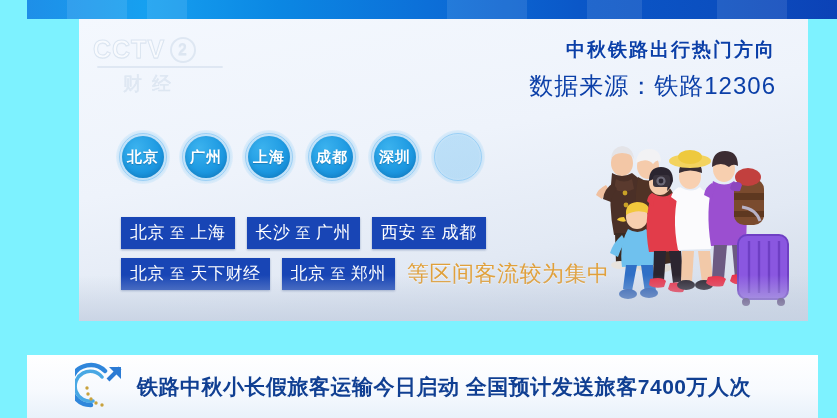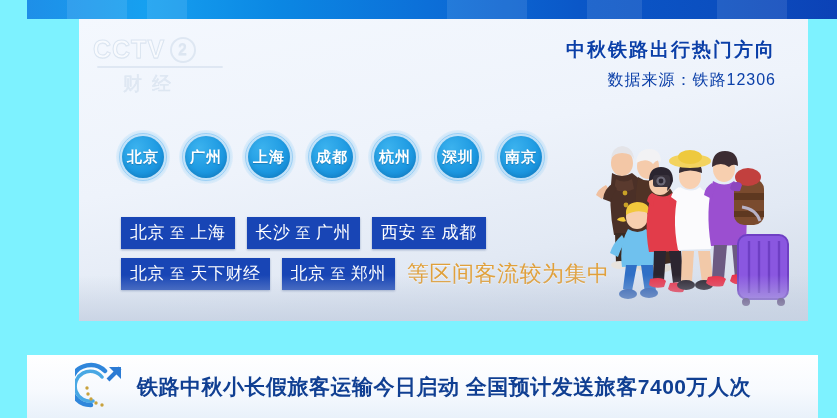--- a/index.html
+++ b/index.html
@@ -60,21 +60,21 @@
     -webkit-text-stroke:.5px #C2D2E4;
   }
 
   
   .title-block { position:absolute; right:32px; top:18px; text-align:right; }
   .title-main {
     font-size:19px; font-weight:bold; color:#0B3FA8; letter-spacing:2px;
     white-space:nowrap; text-shadow:0 1px 1px rgba(255,255,255,.9);
   }
   .title-sub {
-    margin-top:7px; font-size:16px; color:#0B3FA8; letter-spacing:1px; white-space:nowrap;
+    margin-top:7px; font-size:24px; color:#0B3FA8; letter-spacing:1px; white-space:nowrap;
   }
 
   
   .cities { position:absolute; left:40px; top:114px; display:flex; gap:15px; }
   .city-pill { position:relative; width:48px; height:48px; flex:0 0 auto; }
   .city-pill .halo {
     position:absolute; inset:-3px; border-radius:50%;
     background:radial-gradient(circle,rgba(74,178,240,.30) 55%,rgba(74,178,240,0) 78%);
   }
   .city-pill .ring {
@@ -216,36 +216,26 @@
         <div class="halo"></div>
         <div class="ring"></div>
         <div class="disc">
             <span class="lbl">成都</span>
           </div>
       </div>
       <div class="city-pill">
         <div class="halo"></div>
         <div class="ring"></div>
         <div class="disc">
-            <span class="lbl">杭州</span>
-          </div>
-      </div>
-      <div class="city-pill">
-        <div class="halo"></div>
-        <div class="ring"></div>
-        <div class="disc">
             <span class="lbl">深圳</span>
           </div>
       </div>
       <div class="city-pill">
         <div class="halo"></div>
         <div class="ring"></div>
-        <div class="disc">
-            <span class="lbl">南京</span>
-          </div>
       </div>
     </div>
 
     <div class="routes">
       <div class="route-row">
         <div class="route-tag">
           <span>北京</span>
           <span class="zhi">至</span>
           <span>上海</span>
         </div>

